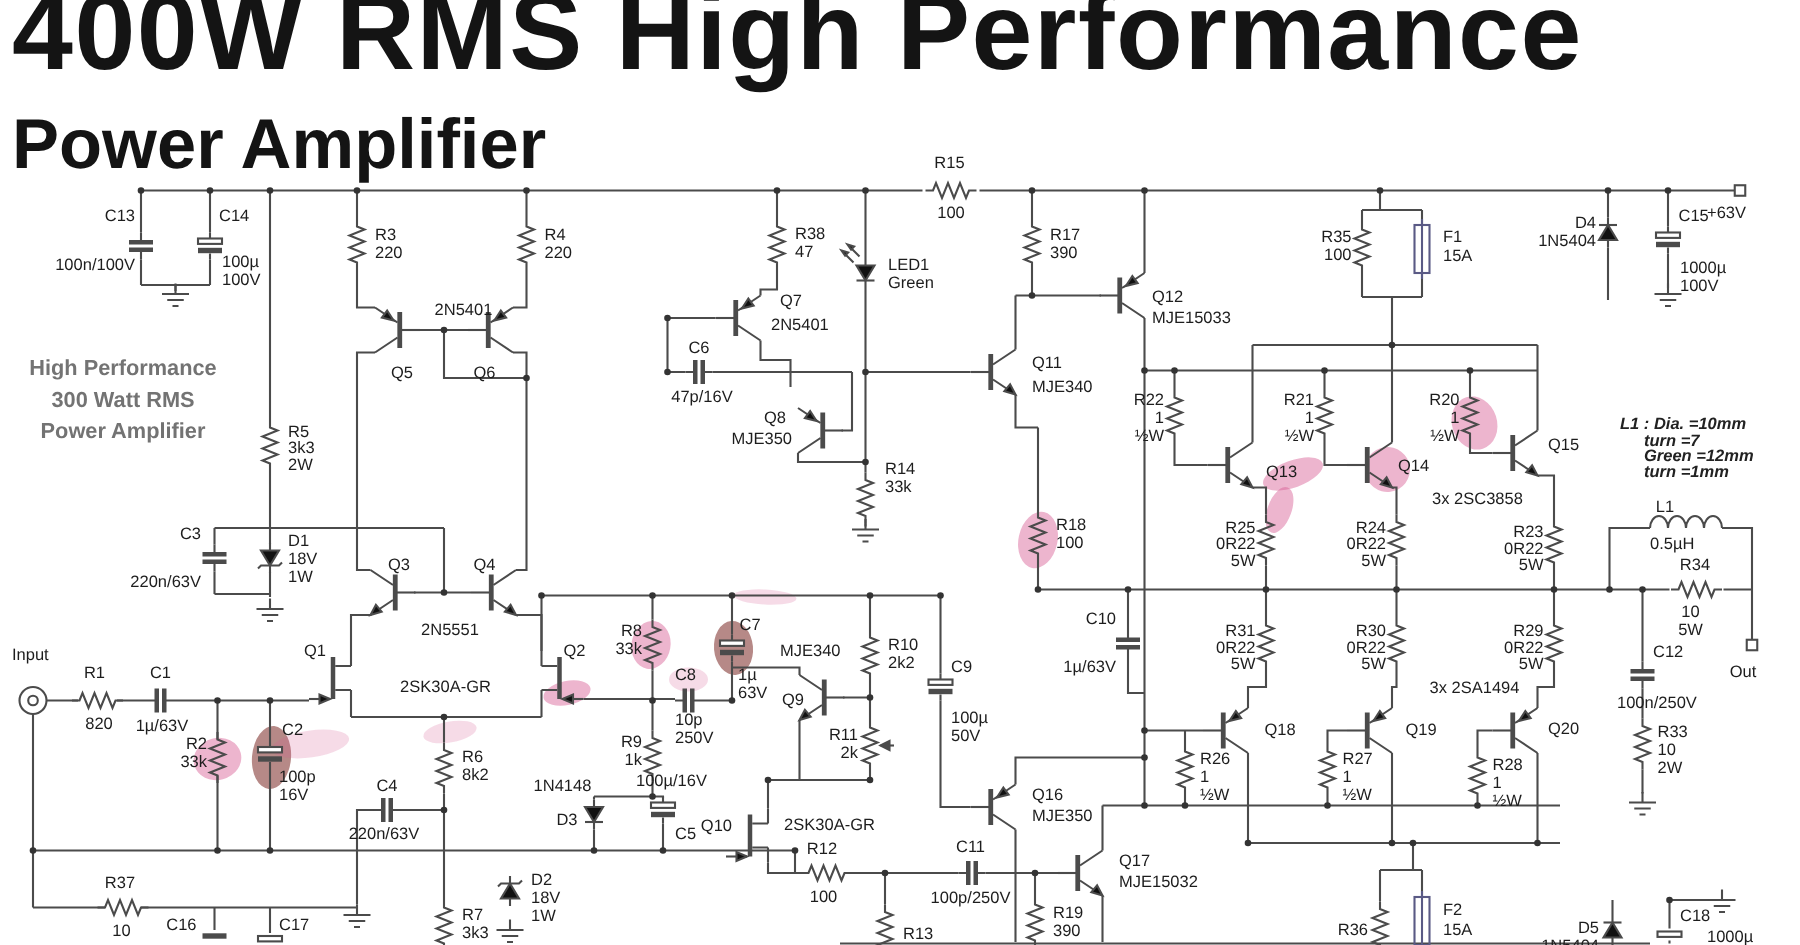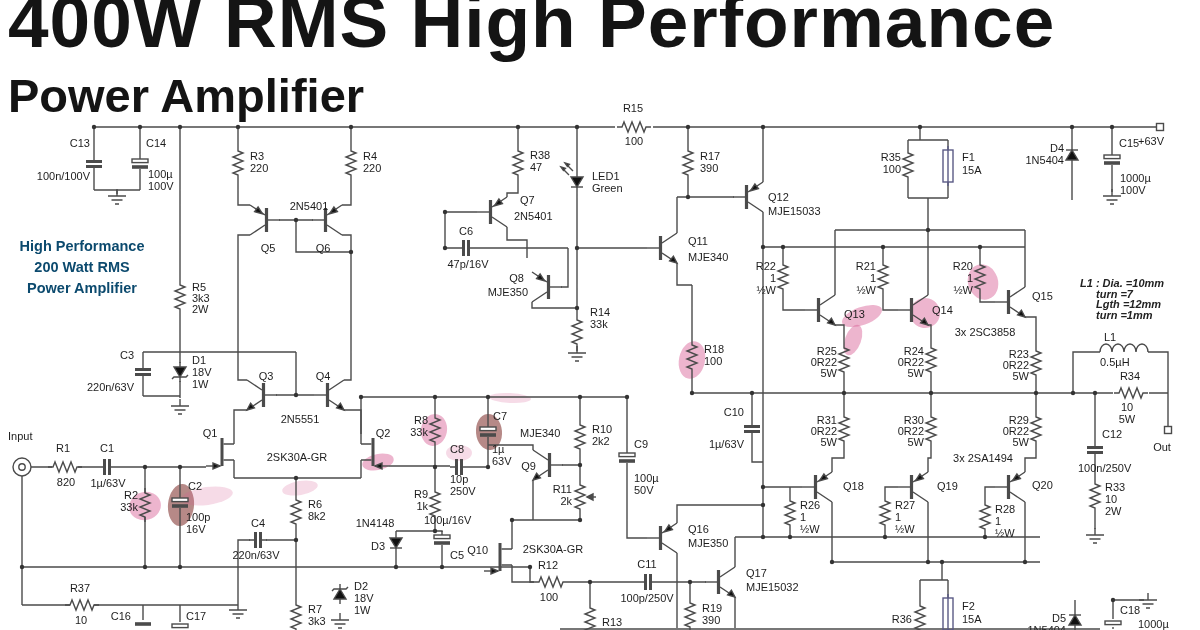--- a/index.html
+++ b/index.html
@@ -11,48 +11,48 @@
     position:absolute;left:8px;top:-20px;margin:0;
     font-size:73px;font-weight:bold;letter-spacing:1px;color:#141414;
     white-space:nowrap;
   }
   .title-2{
     position:absolute;left:8px;top:68px;margin:0;
     font-size:47px;font-weight:bold;color:#141414;white-space:nowrap;
   }
   .side-note{
     position:absolute;left:16px;top:236px;width:132px;
-    text-align:center;font-weight:bold;font-size:14.5px;line-height:21px;color:#0c4a6e;
+    text-align:center;font-weight:bold;font-size:14.5px;line-height:21px;color:#737373;
   }
   .coil-note{
     position:absolute;left:1080px;top:278px;width:115px;
     font-size:11px;font-style:italic;font-weight:bold;color:#222;line-height:10.5px;
   }
   .coil-note span{display:block;}
   .coil-note span + span{margin-left:16px;}
   svg{position:absolute;left:0;top:0;}
   svg text{font-family:"Liberation Sans",sans-serif;font-size:11px;fill:#1d1d1d;}
   .wire{stroke:#4b4b4b;stroke-width:1.4;fill:none;}
 </style>
 </head>
 <body>
 
 <h1 class="title-1">400W RMS High Performance</h1>
 <h2 class="title-2">Power Amplifier</h2>
 
 <div class="side-note">
   <span>High Performance</span><br>
-  <span>200 Watt RMS</span><br>
+  <span>300 Watt RMS</span><br>
   <span>Power Amplifier</span>
 </div>
 
 <div class="coil-note">
   <span>L1 : Dia. =10mm</span>
   <span>turn =7</span>
-  <span>Lgth =12mm</span>
+  <span>Green =12mm</span>
   <span>turn =1mm</span>
 </div>
 
 <svg width="1200" height="630" viewBox="0 0 1200 630">
   <g id="hl">
       <ellipse cx="145" cy="506" rx="16" ry="14" transform="rotate(-15 145 506)" fill="rgba(216,91,147,0.45)"></ellipse>
       <ellipse cx="181" cy="505" rx="13" ry="21" transform="rotate(5 181 505)" fill="rgba(122,40,36,0.55)"></ellipse>
       <ellipse cx="207" cy="496" rx="26" ry="9" transform="rotate(-8 207 496)" fill="rgba(216,91,147,0.22)"></ellipse>
       <ellipse cx="300" cy="488" rx="18" ry="7" transform="rotate(-10 300 488)" fill="rgba(216,91,147,0.22)"></ellipse>
       <ellipse cx="378" cy="462" rx="16" ry="8" transform="rotate(-12 378 462)" fill="rgba(216,91,147,0.45)"></ellipse>

